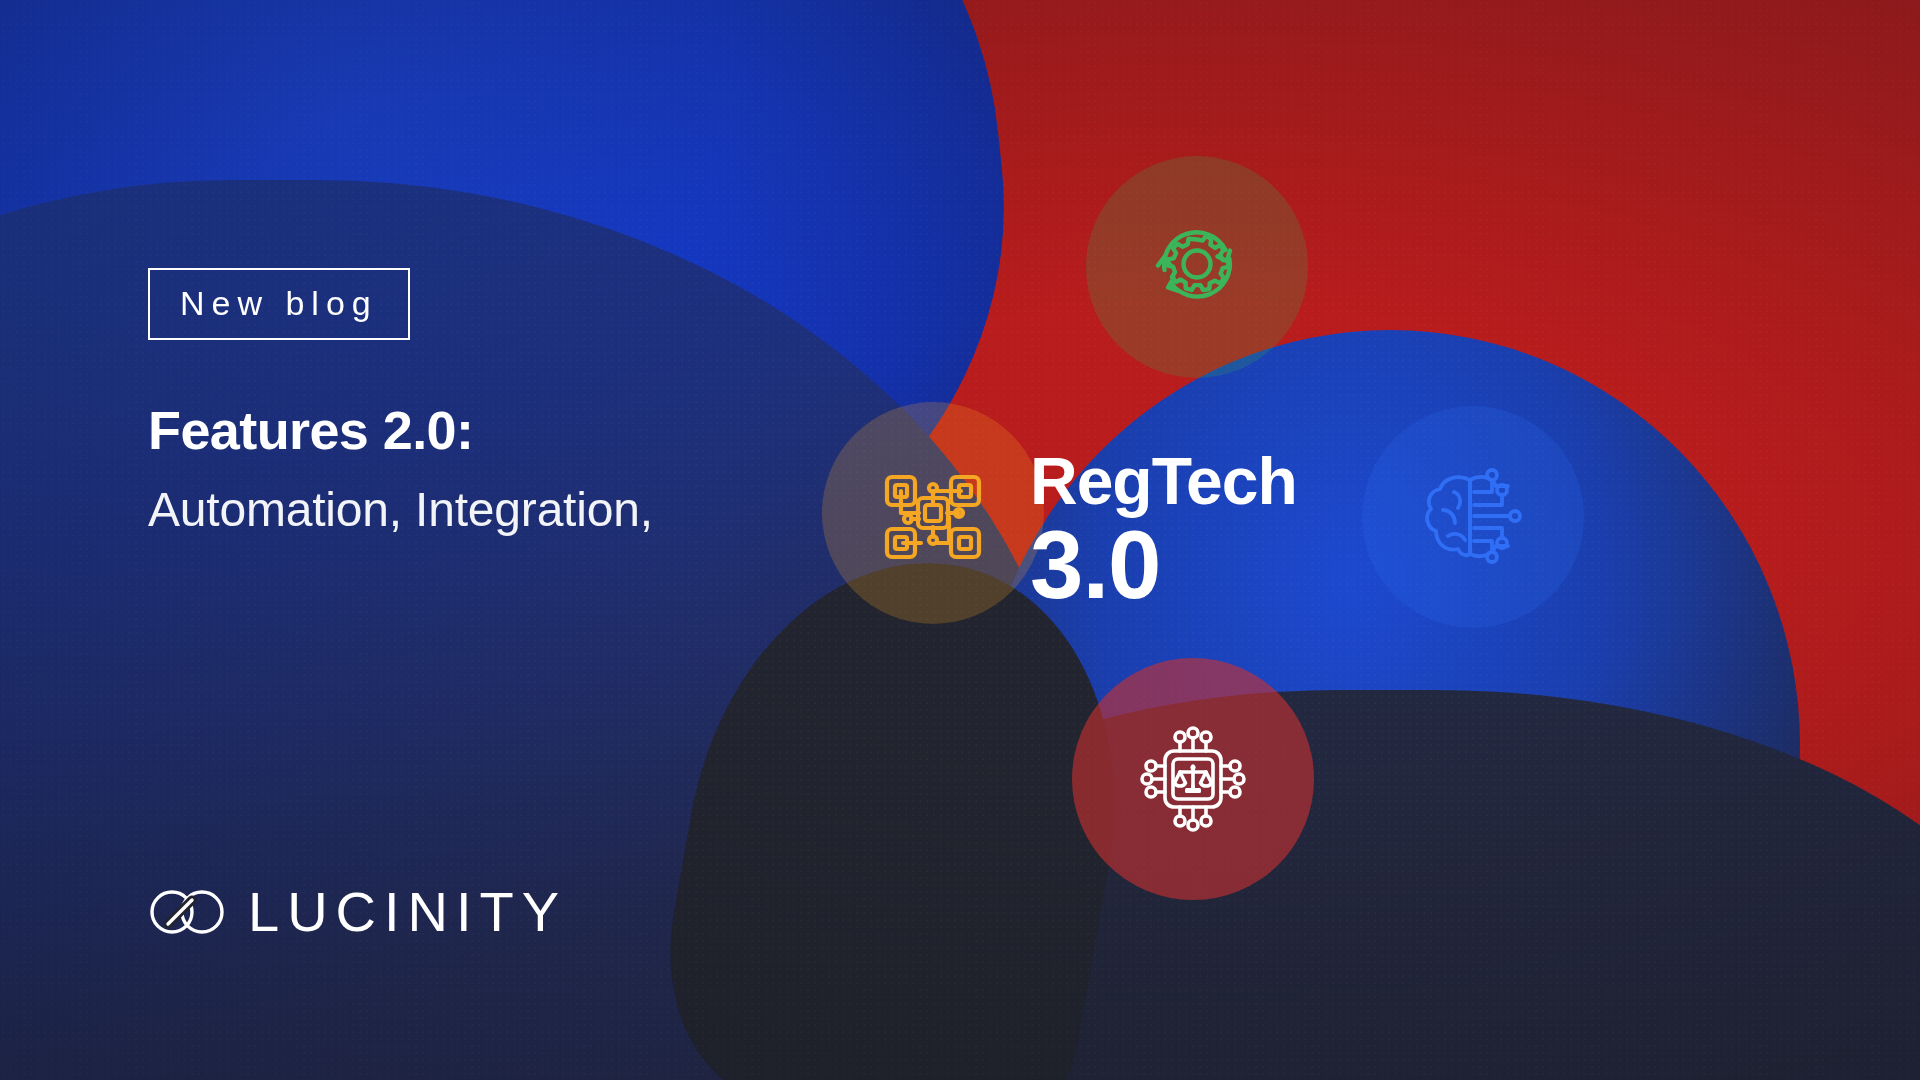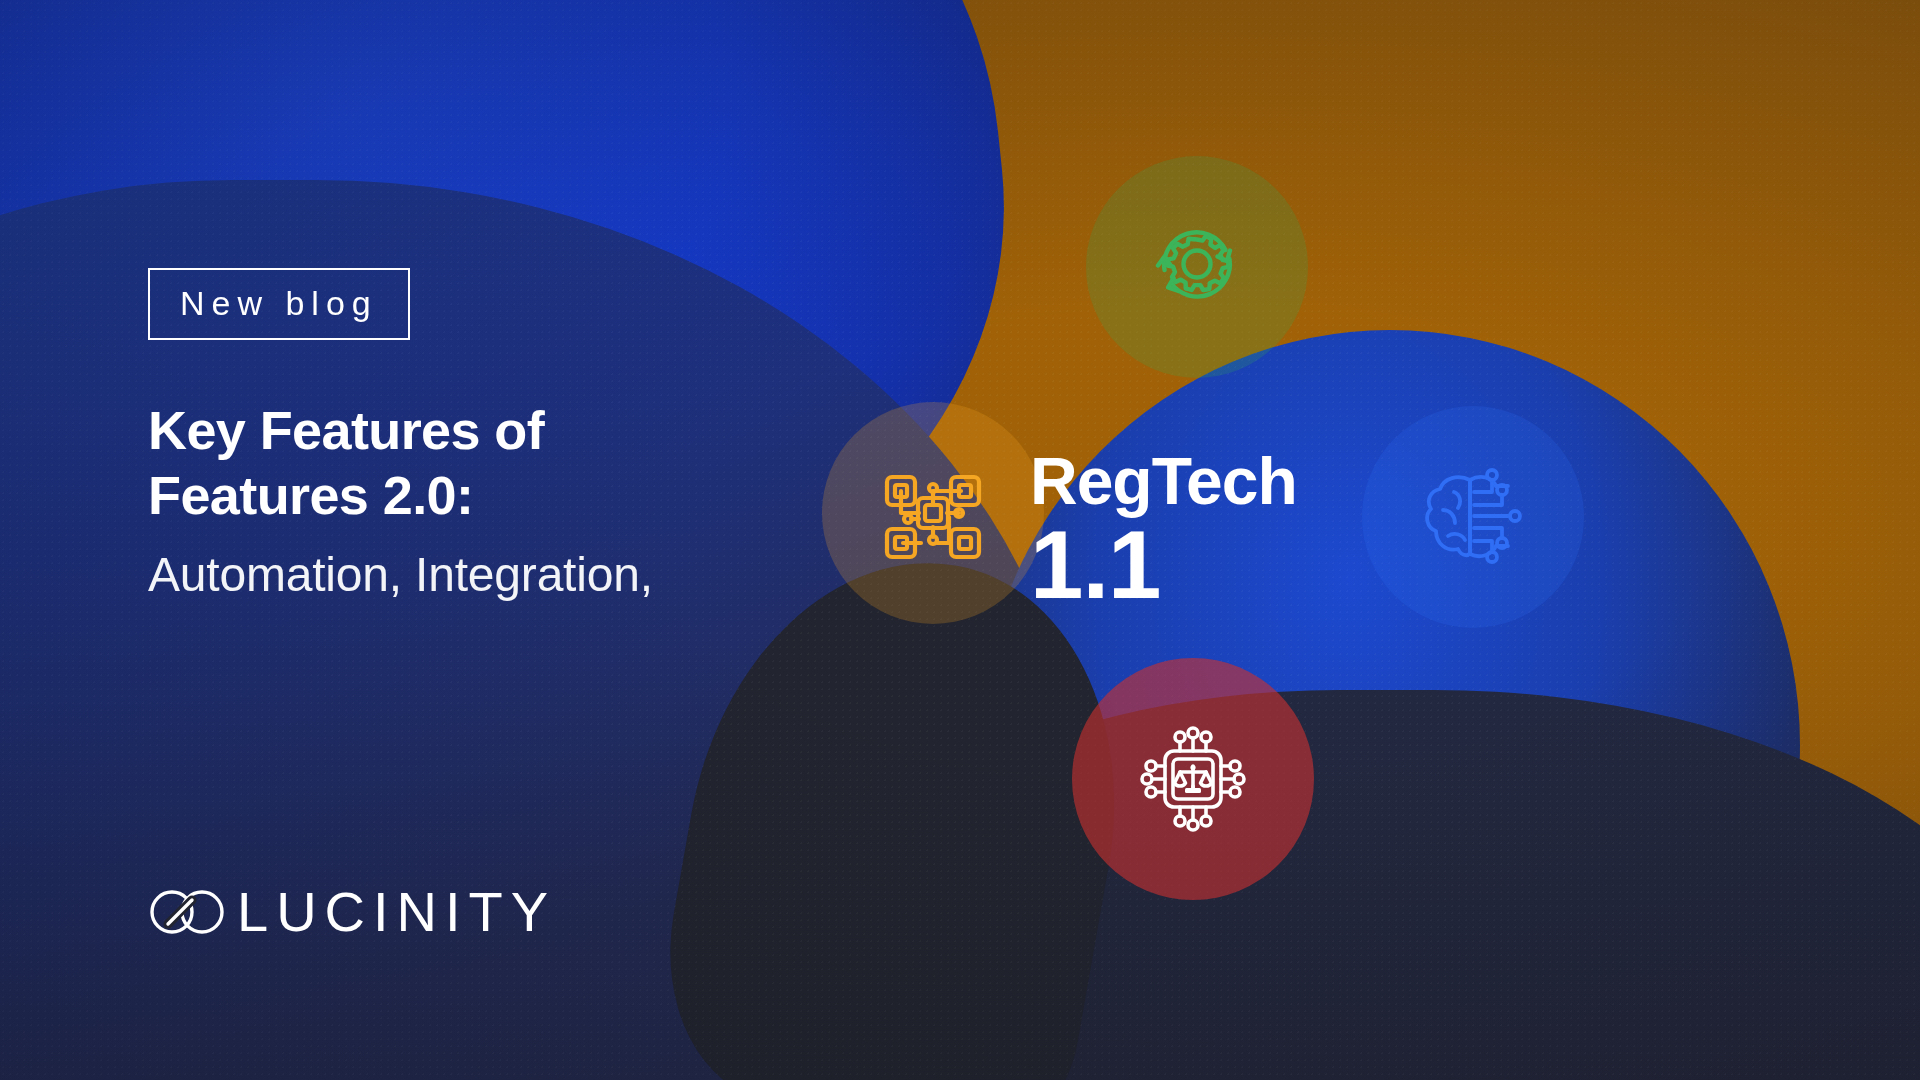--- a/index.html
+++ b/index.html
@@ -2,21 +2,21 @@
 <html><head>
 <meta charset="utf-8">
 <style>
   html,body{margin:0;padding:0;}
   body{
     width:1920px;height:1080px;overflow:hidden;
     background:#22242f;
     font-family:"Liberation Sans", sans-serif;
     position:relative;
   }
-  #stage{position:absolute;inset:0;overflow:hidden;background:#a16207;}
+  #stage{position:absolute;inset:0;overflow:hidden;background:#b91c1c;}
 
   
   .bg-layer{position:absolute;inset:0;overflow:hidden;}
 
   .blob-pink{
     position:absolute;left:-260px;top:-120px;width:620px;height:760px;
     background:linear-gradient(165deg,#7b2ff7 0%,#6a33f5 30%,#e8436a 70%,#f2566f 100%);
     transform:rotate(18deg);
     border-radius:40% 55% 50% 45%;
     filter:blur(0.4px);
@@ -90,21 +90,21 @@
   .headline .hl{
     display:block;color:#ffffff;font-weight:bold;font-size:54px;line-height:1.20;
     letter-spacing:-0.6px;
   }
   .headline .sub{
     display:block;color:#f2f4f8;font-weight:300;font-size:48px;line-height:1.30;
     letter-spacing:-0.2px;margin-top:16px;
   }
 
   
-  .logo{position:absolute;left:148px;top:884px;display:flex;align-items:center;gap:11px;}
+  .logo{position:absolute;left:148px;top:884px;display:flex;align-items:center;gap:22px;}
   .logo-mark{width:78px;height:48px;flex:none;}
   .logo-word{
     color:#ffffff;font-size:56px;font-weight:400;letter-spacing:8px;line-height:1;
   }
 
   
   .cluster{position:absolute;left:980px;top:110px;width:800px;height:820px;}
   .bubble{position:absolute;border-radius:50%;display:flex;align-items:center;justify-content:center;}
   .bubble svg{display:block;}
 
@@ -138,21 +138,20 @@
     <div class="vignette"></div>
   </div>
 
   <div class="left">
 
     <div class="badge">
       <span>New blog</span>
     </div>
 
     <div class="headline">
-      <span class="hl">Key Features of</span>
       <span class="hl">Features 2.0:</span>
       <span class="sub">Automation, Integration,</span>
     </div>
   </div>
 
   <div class="logo">
     <span class="logo-mark">
       <svg viewBox="0 0 78 48" width="78" height="48" aria-hidden="true">
         <circle cx="24" cy="24" r="20" fill="none" stroke="#ffffff" stroke-width="3.4"></circle>
         <circle cx="54" cy="24" r="20" fill="none" stroke="#ffffff" stroke-width="3.4"></circle>
@@ -300,17 +299,17 @@
               <circle cx="111" cy="65" r="5"></circle>
             <path d="M93 78 L102 78"></path>
               <circle cx="107" cy="78" r="5"></circle>
           </g>
         </svg>
       </span>
     </div>
 
     <div class="regtech">
       <span class="rt-1">RegTech</span>
-      <span class="rt-2">1.1</span>
+      <span class="rt-2">3.0</span>
     </div>
 
   </div>
 </div>
 
 </body></html>

